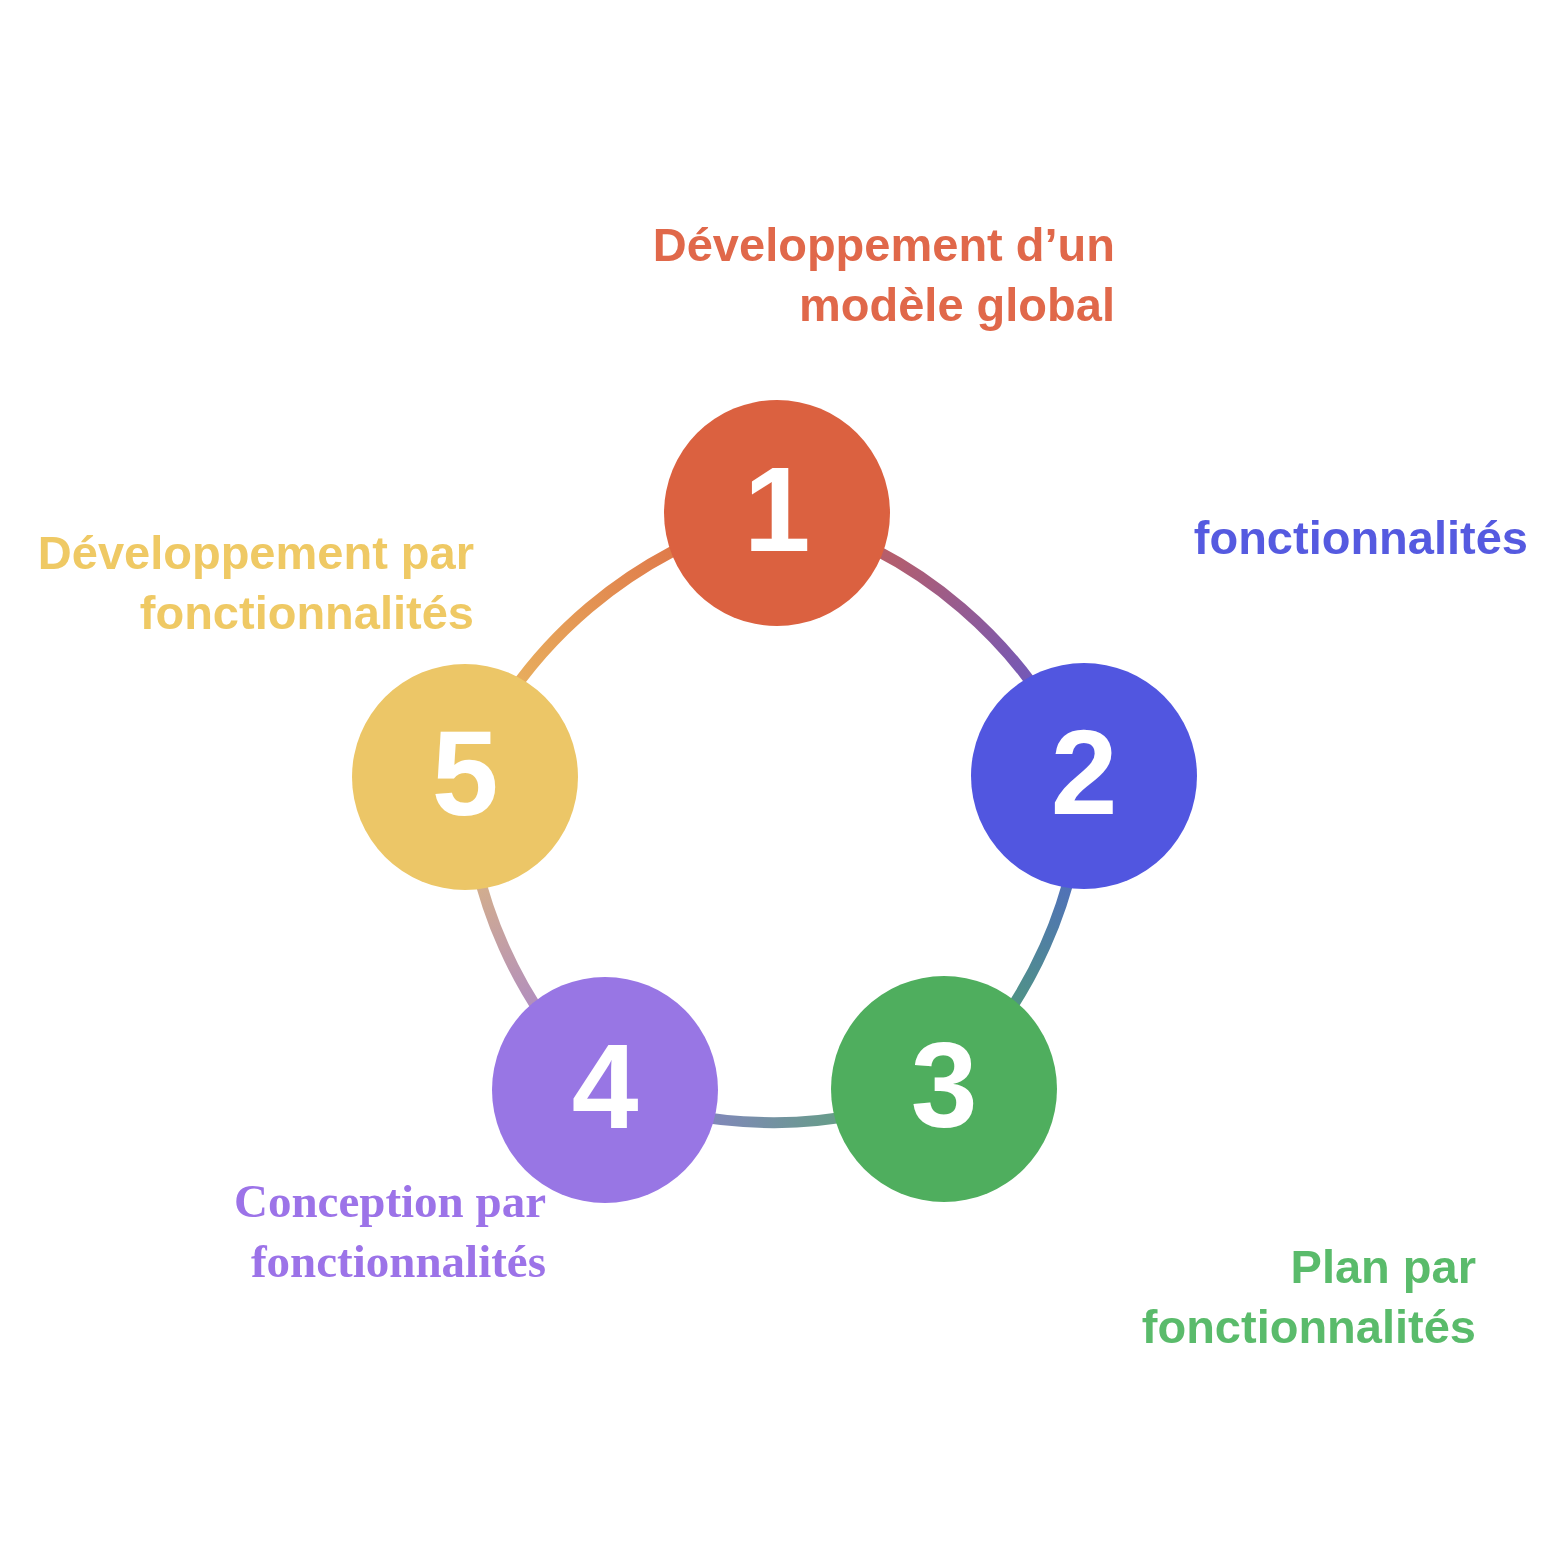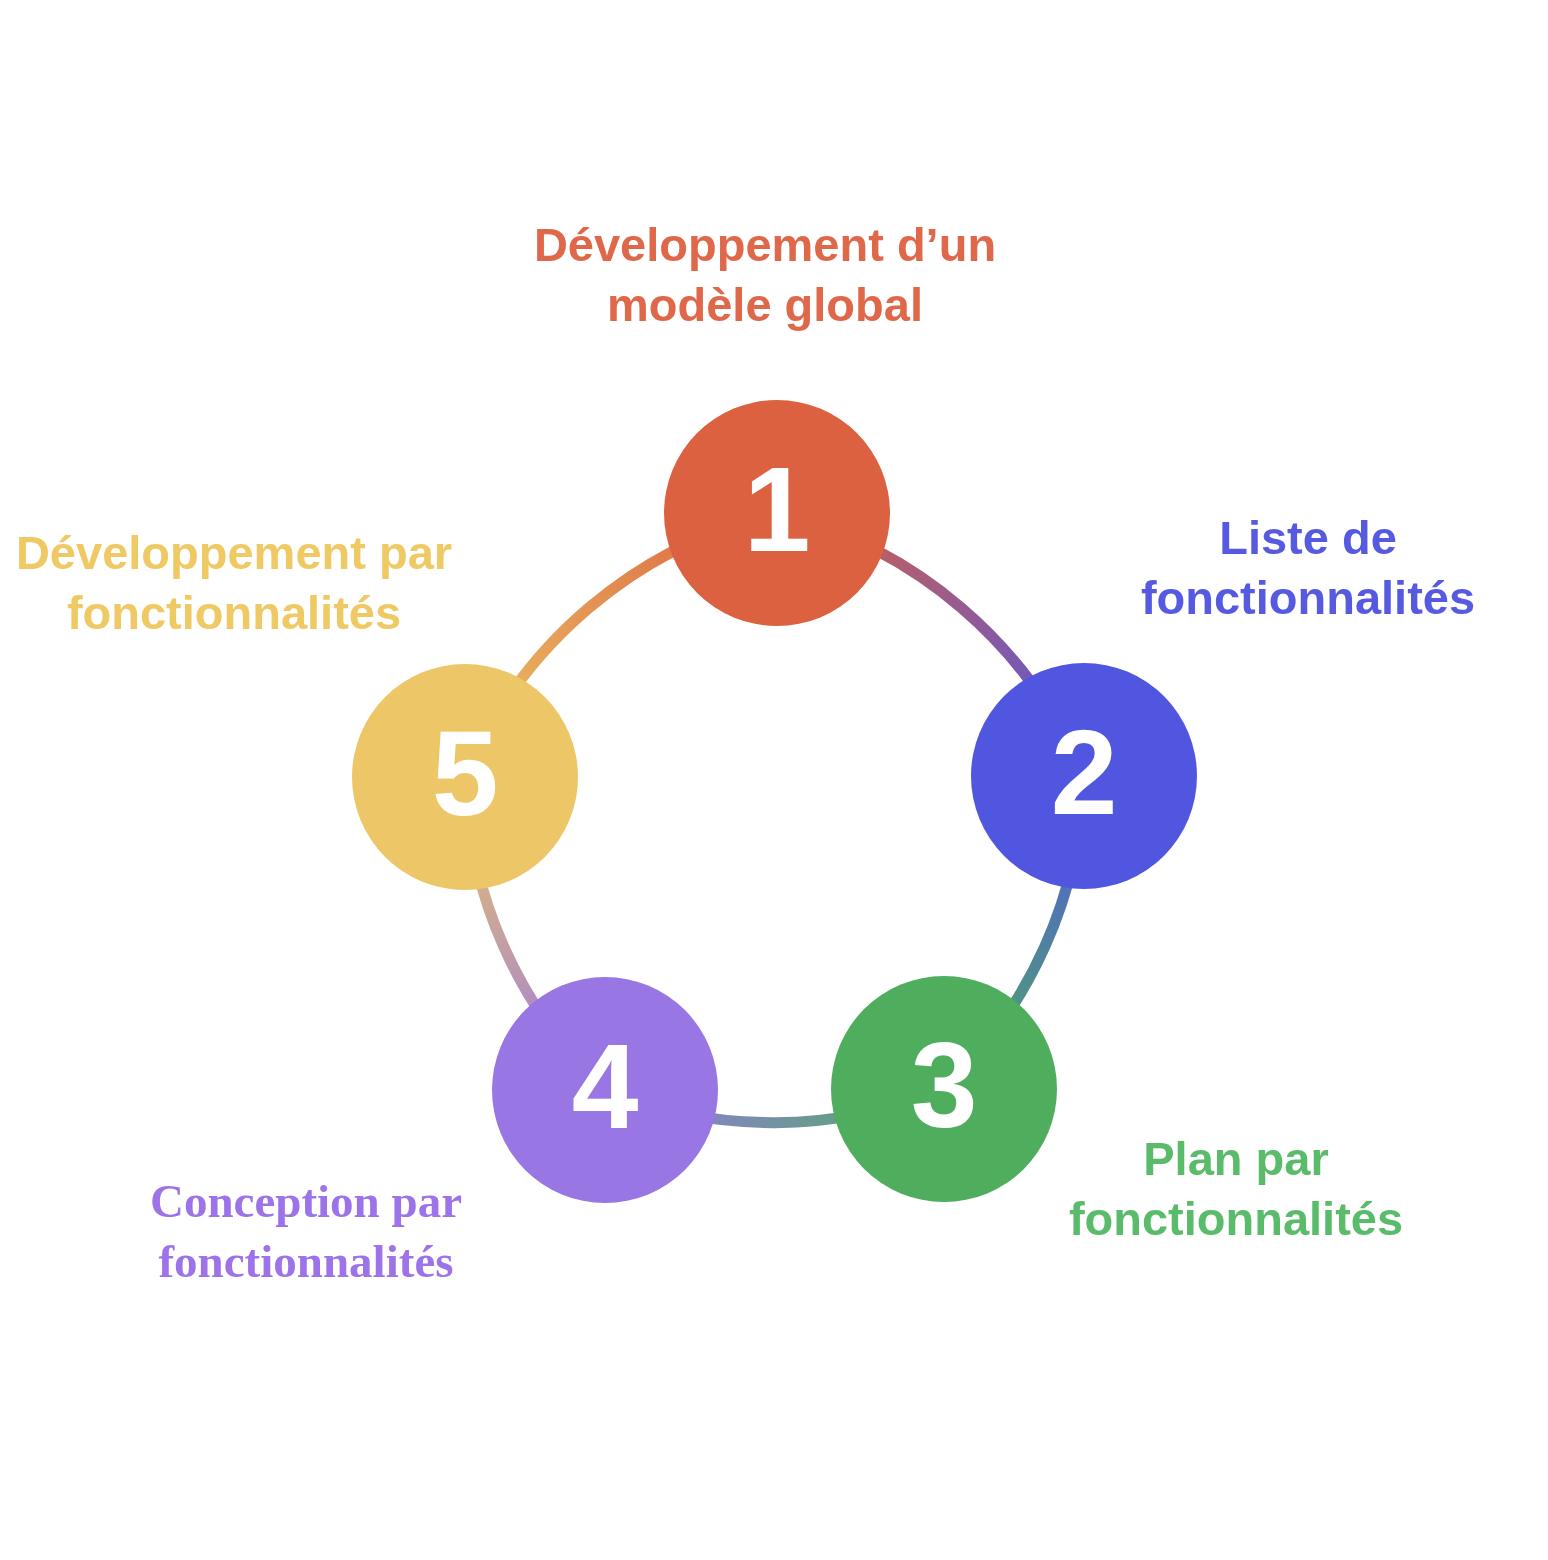--- a/index.html
+++ b/index.html
@@ -27,21 +27,21 @@
   }
   .node .num {
     color: #ffffff;
     font-size: 120px;
     font-weight: 800;
     line-height: 1;
     transform: translateY(-4px);
   }
   .step-label {
     position: absolute;
-    text-align: center;
+    text-align: right;
     font-weight: 700;
     font-size: 47px;
     line-height: 60px;
     letter-spacing: 0px;
   }
 </style>
 </head>
 <body>
 
 <div class="canvas">
@@ -91,25 +91,24 @@
   <div class="node" style="left: 352px; top: 664px; background: rgb(236, 198, 103);">
     <span class="num">5</span>
   </div>
 
   <div class="step-label" style="left: 415px; top: 215px; width: 700px; color: rgb(224, 104, 74);">
     <div>Développement d’un</div>
     <div>modèle global</div>
   </div>
 
   <div class="step-label" style="left: 1088px; top: 508px; width: 440px; color: rgb(85, 90, 224);">
-    <div>Liste de</div>
     <div>fonctionnalités</div>
   </div>
 
-  <div class="step-label" style="left: 996px; top: 1129px; width: 480px; color: rgb(90, 187, 107);">
+  <div class="step-label" style="left: 996px; top: 1237px; width: 480px; color: rgb(90, 187, 107);">
     <div>Plan par</div>
     <div>fonctionnalités</div>
   </div>
 
   <div class="step-label" style="left: 66px; top: 1171px; width: 480px; color: rgb(156, 115, 232); font-family: Liberation Serif, serif;">
     <div>Conception par</div>
     <div>fonctionnalités</div>
   </div>
 
   <div class="step-label" style="left: -6px; top: 523px; width: 480px; color: rgb(239, 201, 100);">

